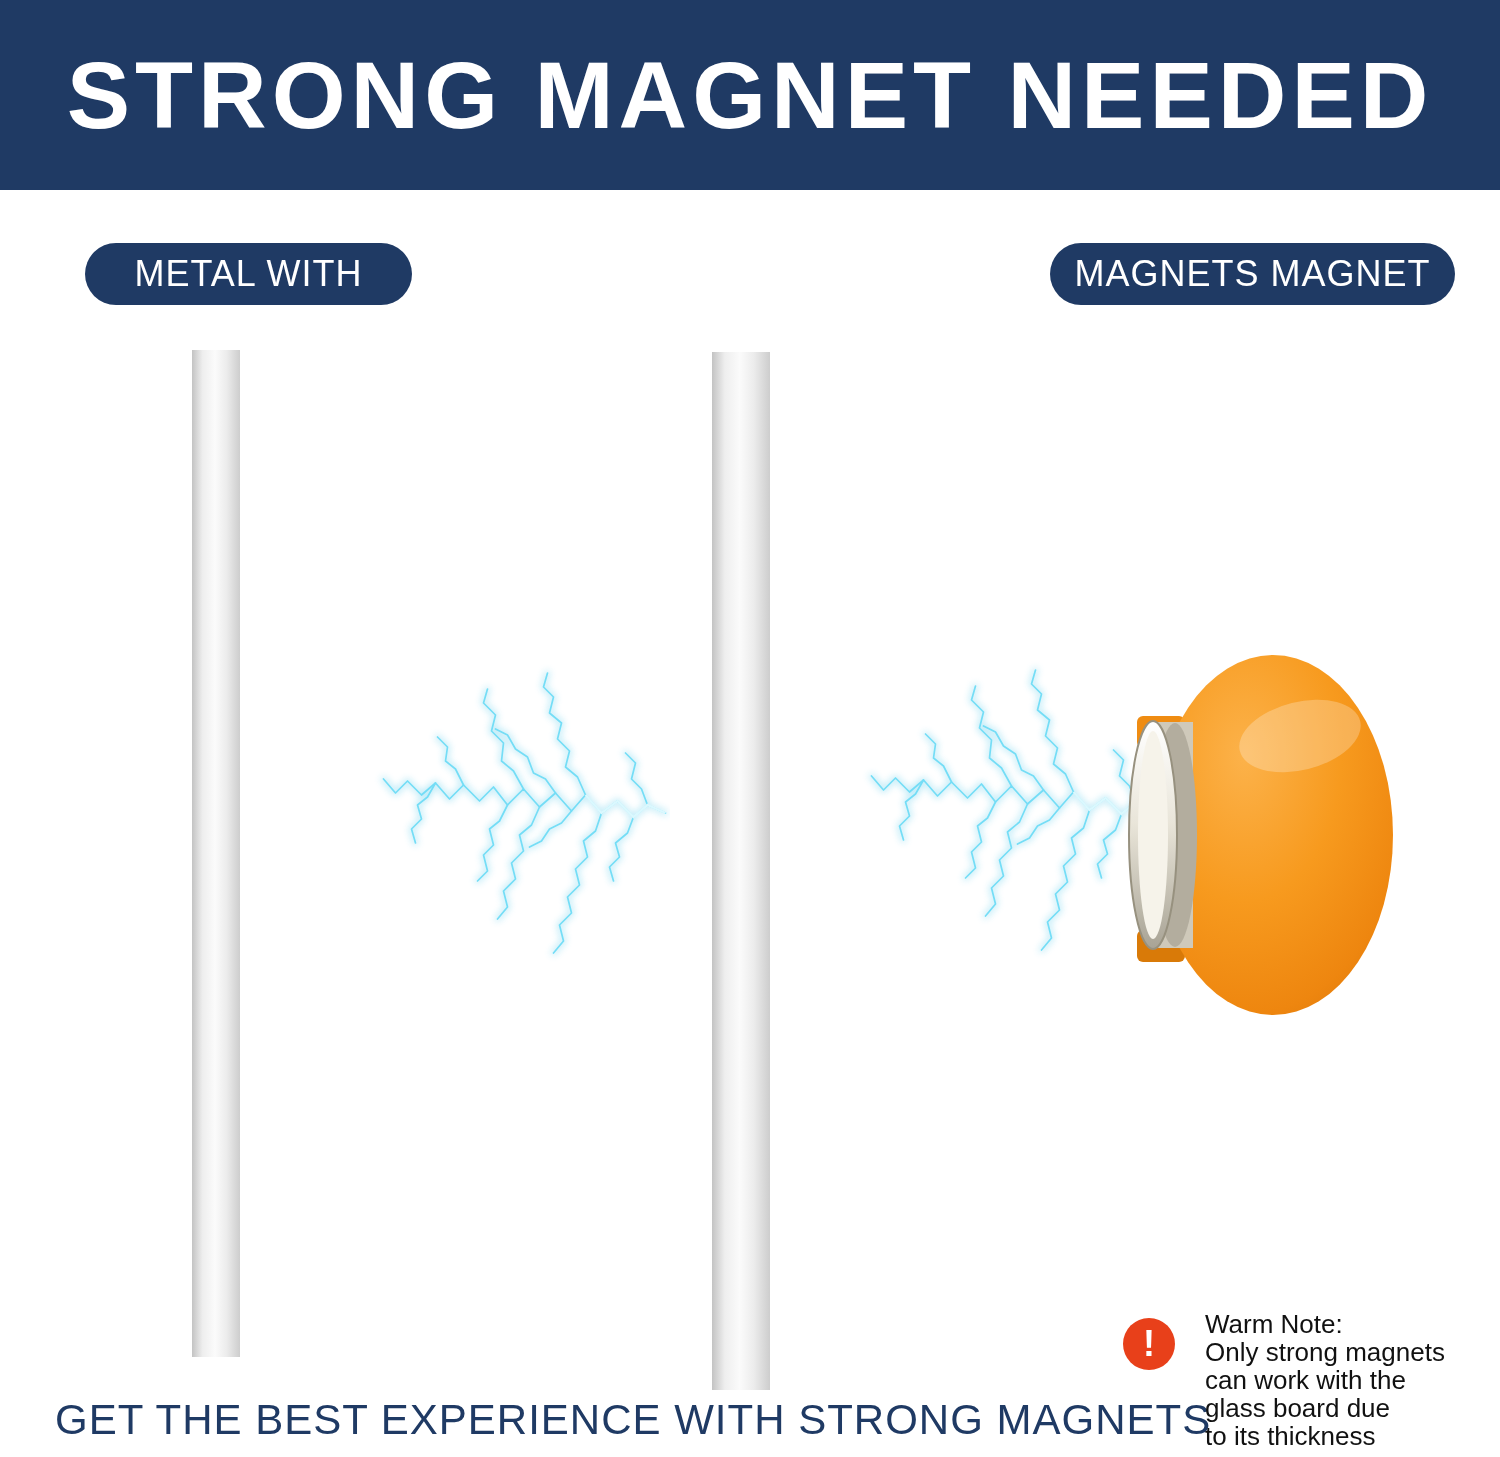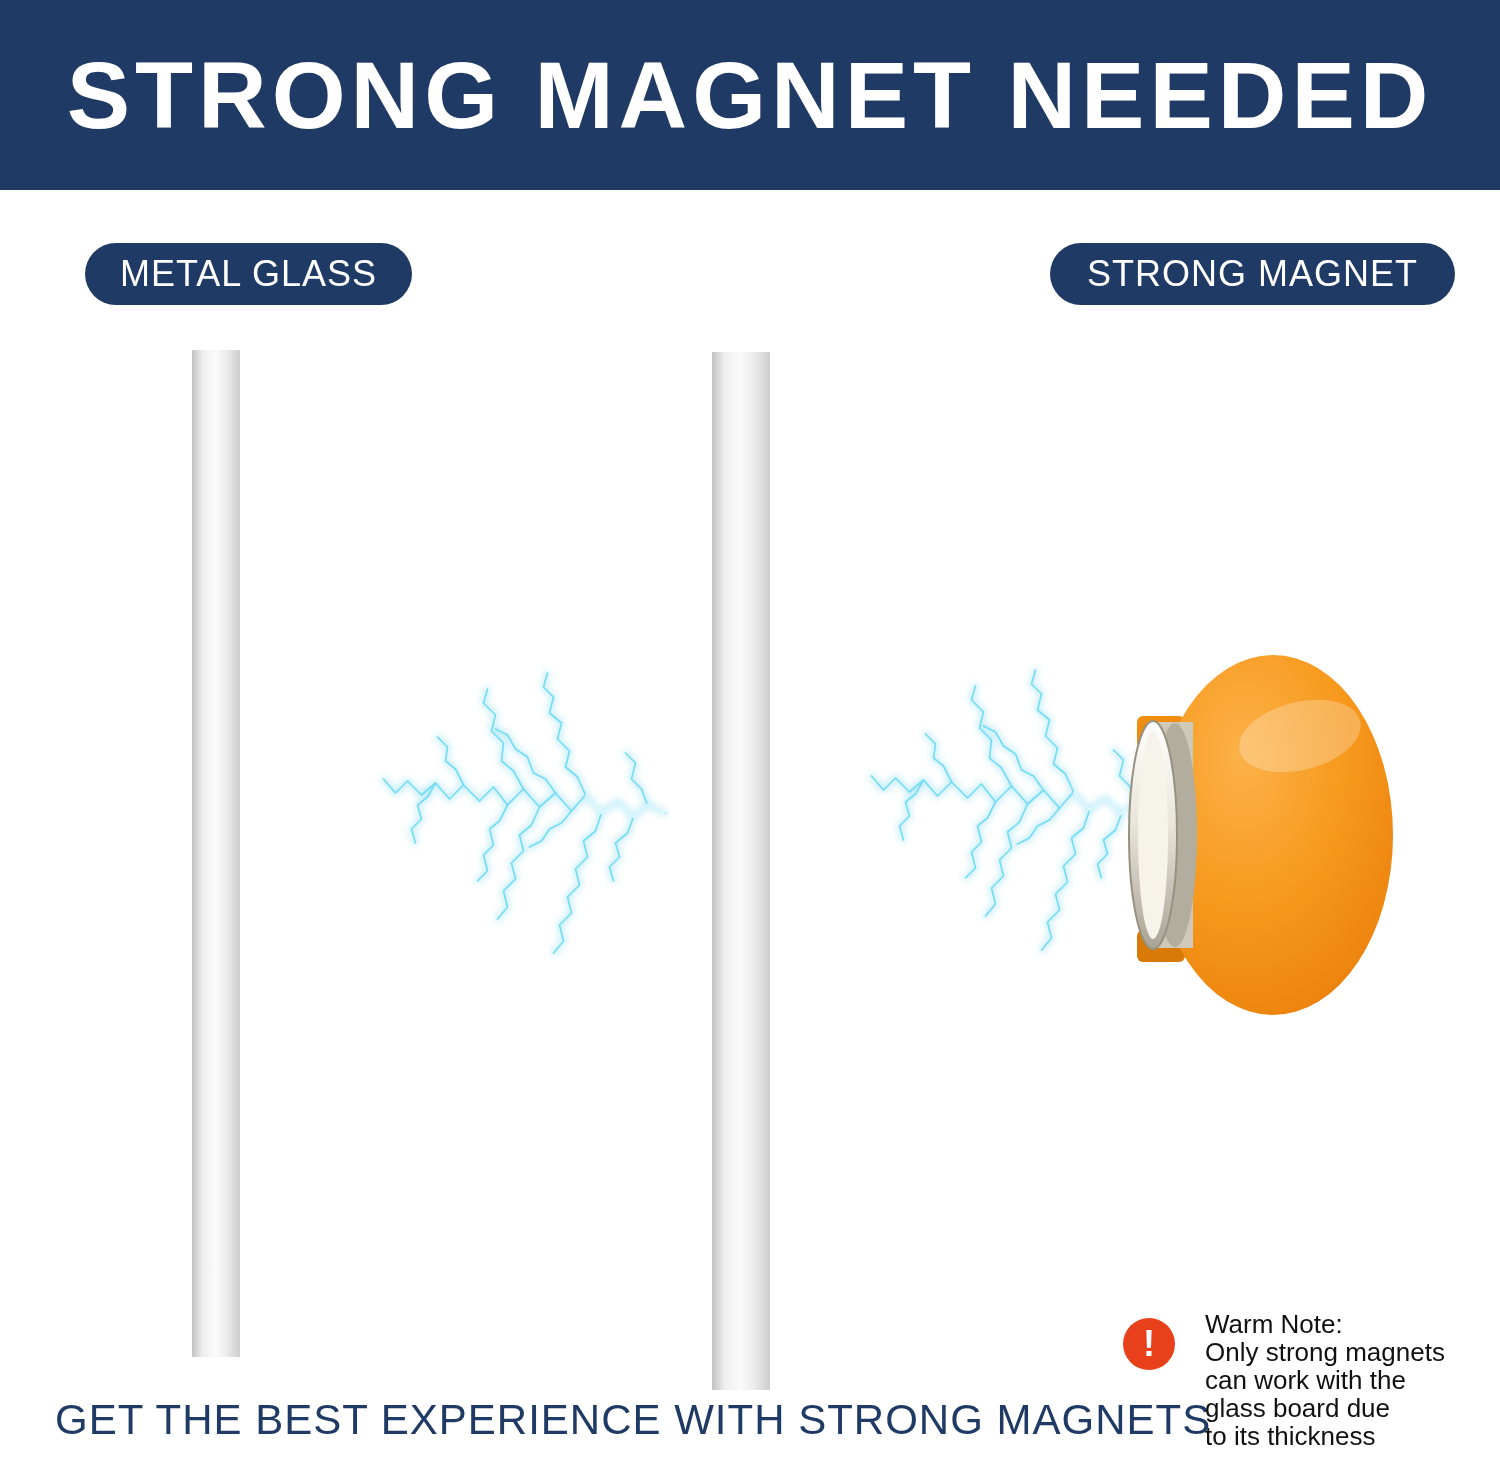--- a/index.html
+++ b/index.html
@@ -49,22 +49,22 @@
 </style>
 </head>
 <body>
 
 <div class="page">
 
   <div class="header">
     <h1>STRONG MAGNET NEEDED</h1>
   </div>
 
-  <div class="pill metal">METAL GLASS</div>
-  <div class="pill magnet">STRONG MAGNET</div>
+  <div class="pill metal">METAL WITH</div>
+  <div class="pill magnet">MAGNETS MAGNET</div>
 
   <div class="panel metal-back"></div>
   <div class="panel glass-surface"></div>
 
   <svg class="bolt-svg bolt-1" viewBox="0 0 320 420">
     <defs>
       <filter id="boltGlow" x="-40%" y="-40%" width="180%" height="180%">
         <feGaussianBlur stdDeviation="3.5"></feGaussianBlur>
       </filter>
       <g id="boltPaths" fill="none" stroke-linecap="round" stroke-linejoin="round">

